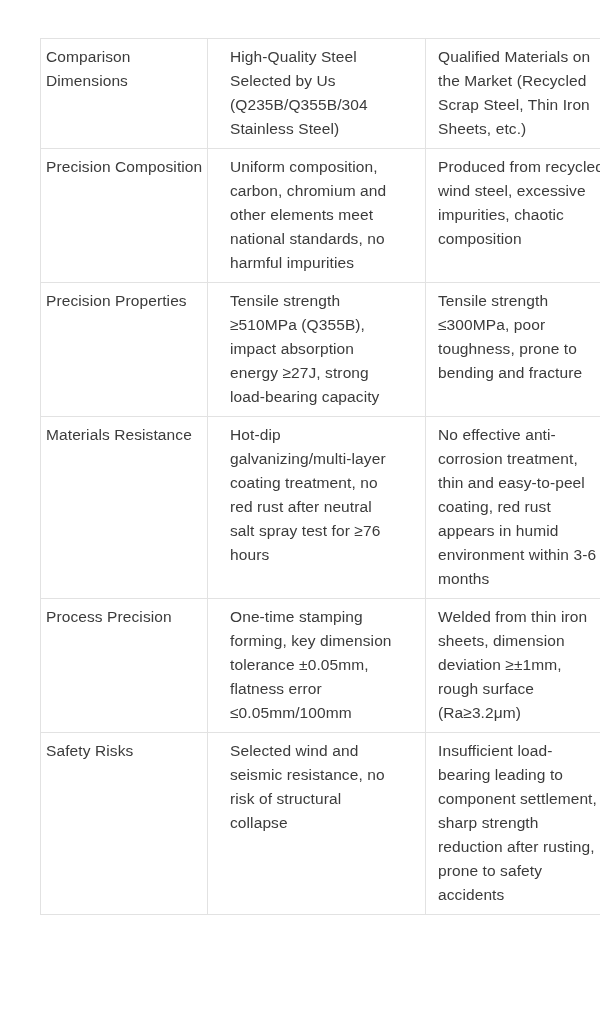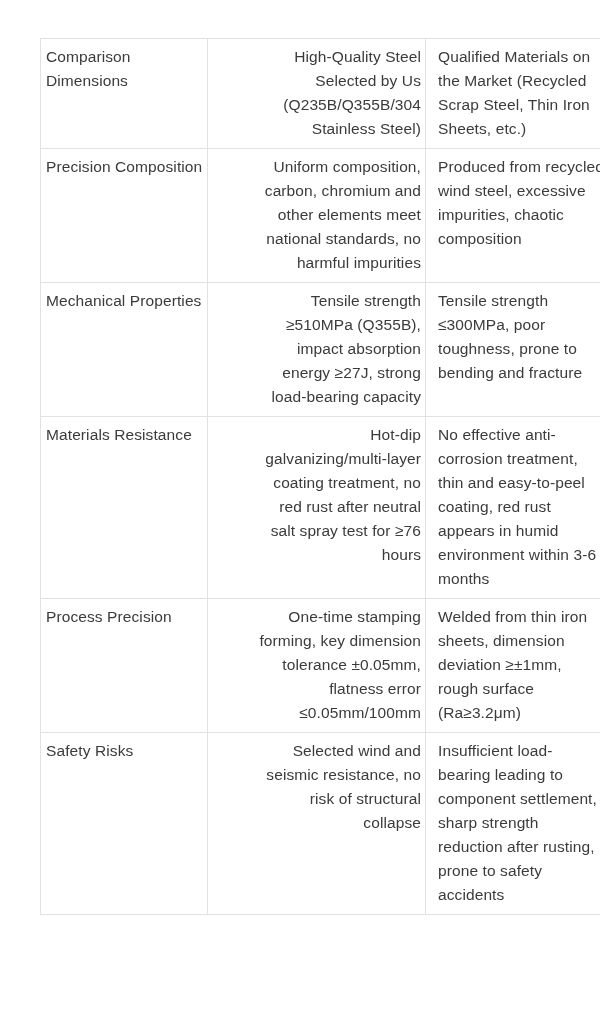--- a/index.html
+++ b/index.html
@@ -22,21 +22,21 @@
     font-size: 15.5px;
     line-height: 24px;
     color: #3b3b3b;
     padding-top: 6px;
     padding-bottom: 7px;
     padding-right: 4px;
     white-space: pre-line;
     letter-spacing: 0.1px;
   }
   .comparison-table td.c1 { padding-left: 5px;  }
-  .comparison-table td.c2 { padding-left: 22px; text-align: right; }
+  .comparison-table td.c2 { padding-left: 22px; }
   .comparison-table td.c3 { padding-left: 12px; }
 </style>
 </head>
 <body>
 
 <table class="comparison-table">
   <colgroup>
     <col style="width:167px">
     <col style="width:218px">
     <col style="width:199px">
@@ -60,21 +60,21 @@
 carbon, chromium and
 other elements meet
 national standards, no
 harmful impurities</td>
       <td class="c3">Produced from recycled
 wind steel, excessive
 impurities, chaotic
 composition</td>
     </tr>
     <tr>
-      <td class="c1">Mechanical Properties</td>
+      <td class="c1">Precision Properties</td>
       <td class="c2">Tensile strength
 ≥510MPa (Q355B),
 impact absorption
 energy ≥27J, strong
 load-bearing capacity</td>
       <td class="c3">Tensile strength
 ≤300MPa, poor
 toughness, prone to
 bending and fracture</td>
     </tr>

